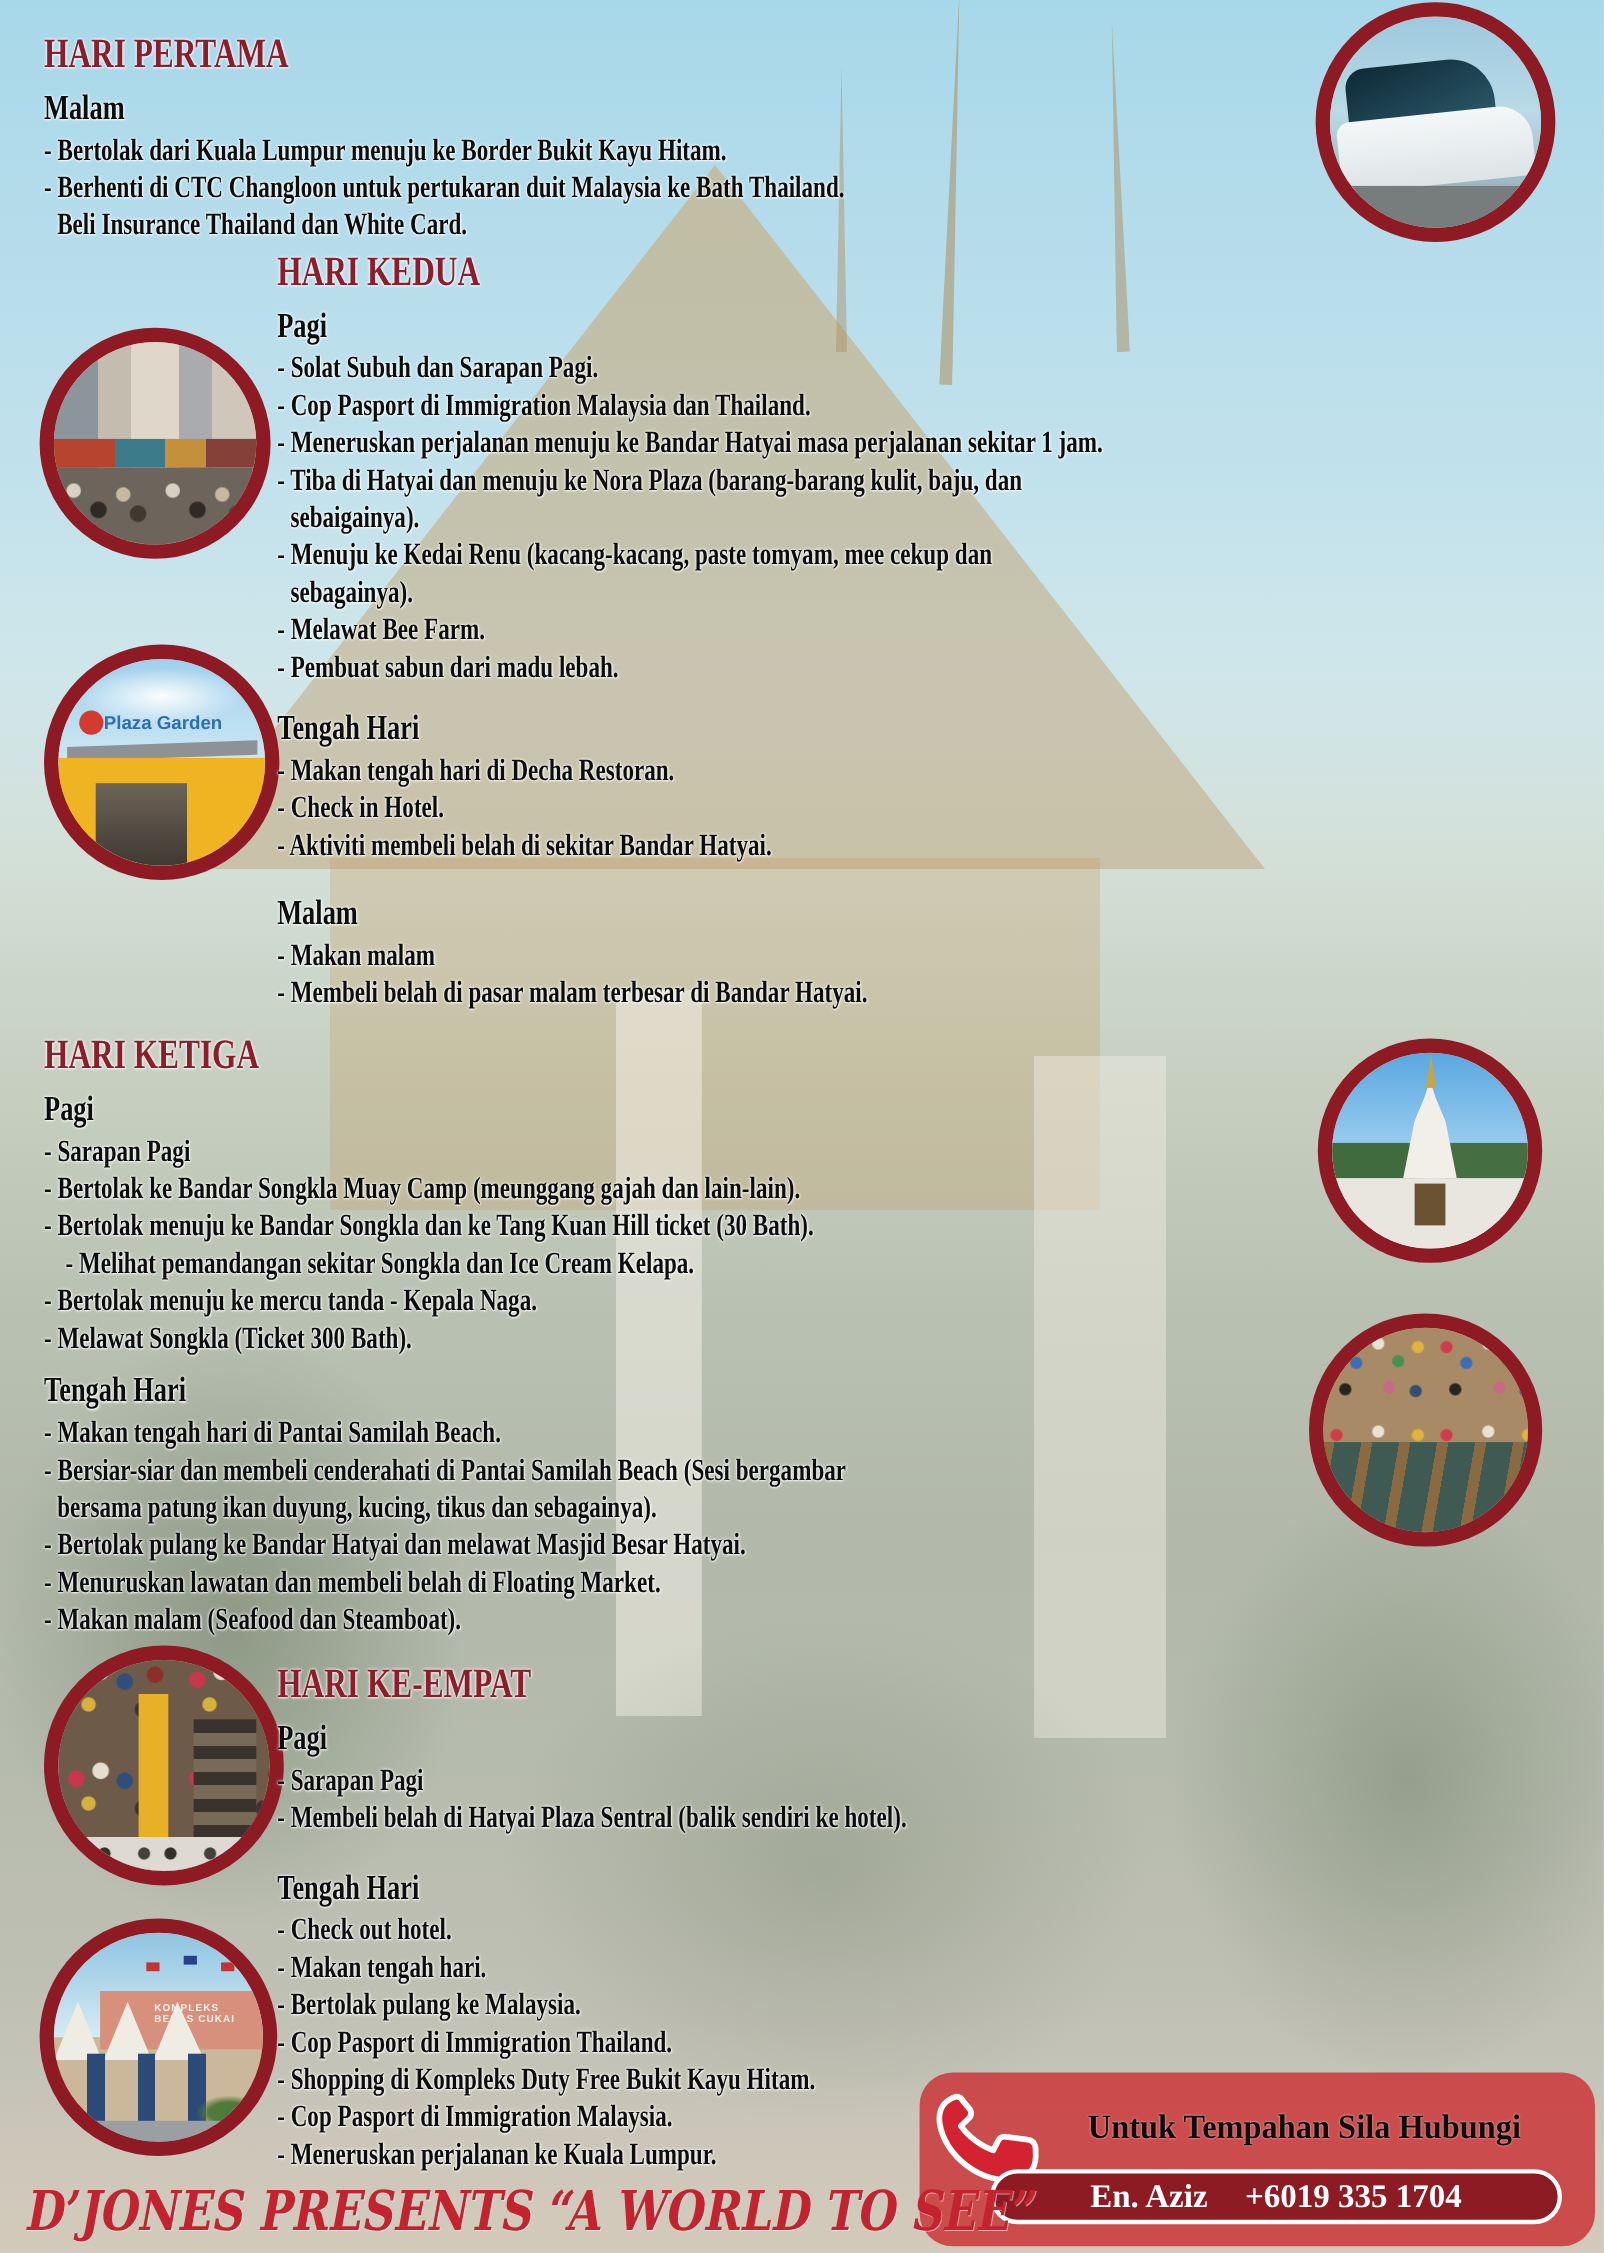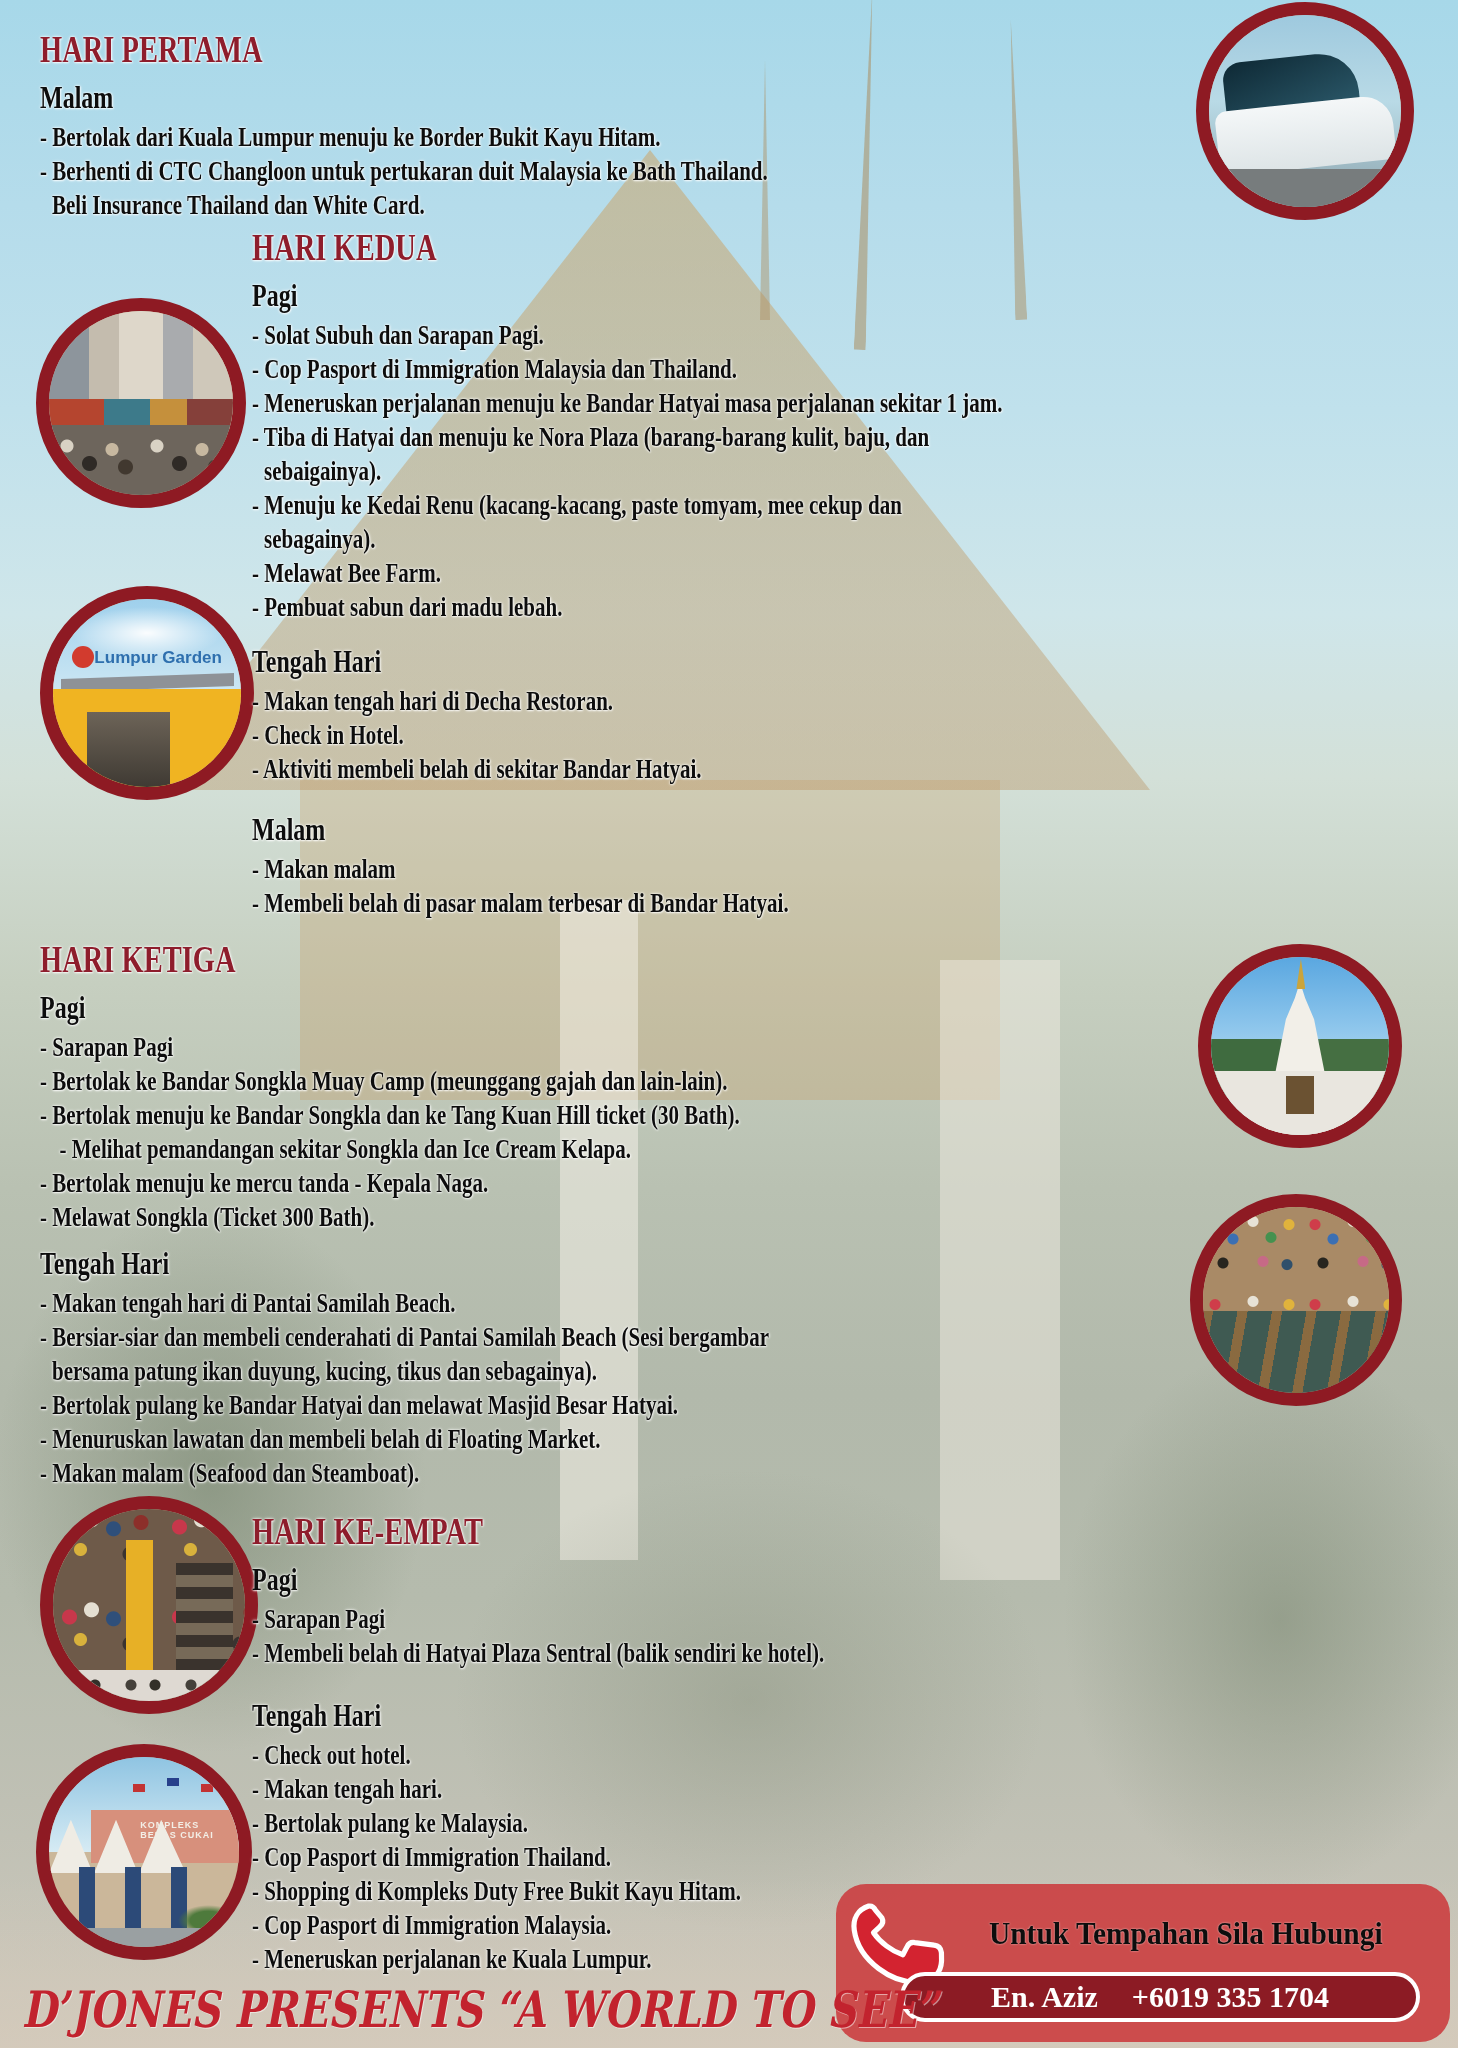--- a/index.html
+++ b/index.html
@@ -268,21 +268,21 @@
 <div class="photo ph-street">
   <div class="st-bldg"></div>
   <div class="st-awn"></div>
   <div class="st-crowd"></div>
 </div>
 
 <div class="photo ph-bigbee">
   <div class="bb-sky"></div>
   <div class="bb-cloud"></div>
   <div class="bb-logo"></div>
-  <div class="bb-sign">Lumpur Garden</div>
+  <div class="bb-sign">Plaza Garden</div>
   <div class="bb-roof"></div>
   <div class="bb-bldg"></div>
   <div class="bb-open"></div>
 </div>
 
 <div class="photo ph-pagoda">
   <div class="pg-sky"></div>
   <div class="pg-trees"></div>
   <div class="pg-stupa"></div>
   <div class="pg-spire"></div>

